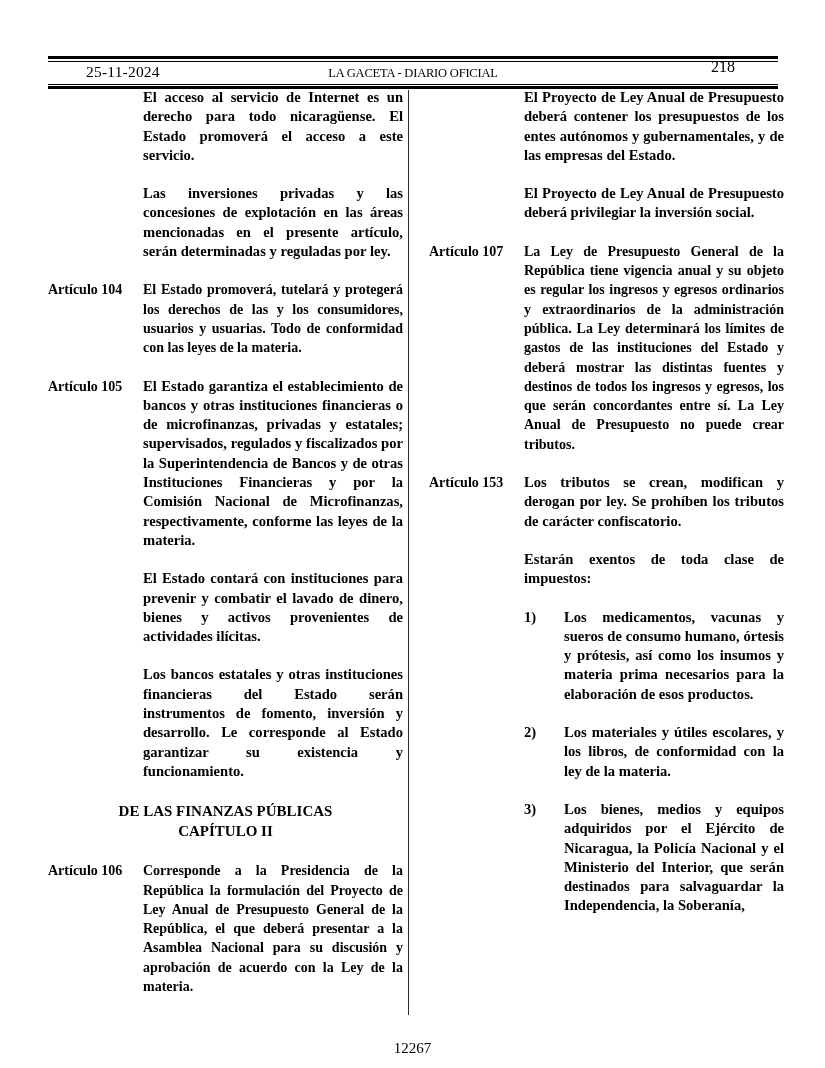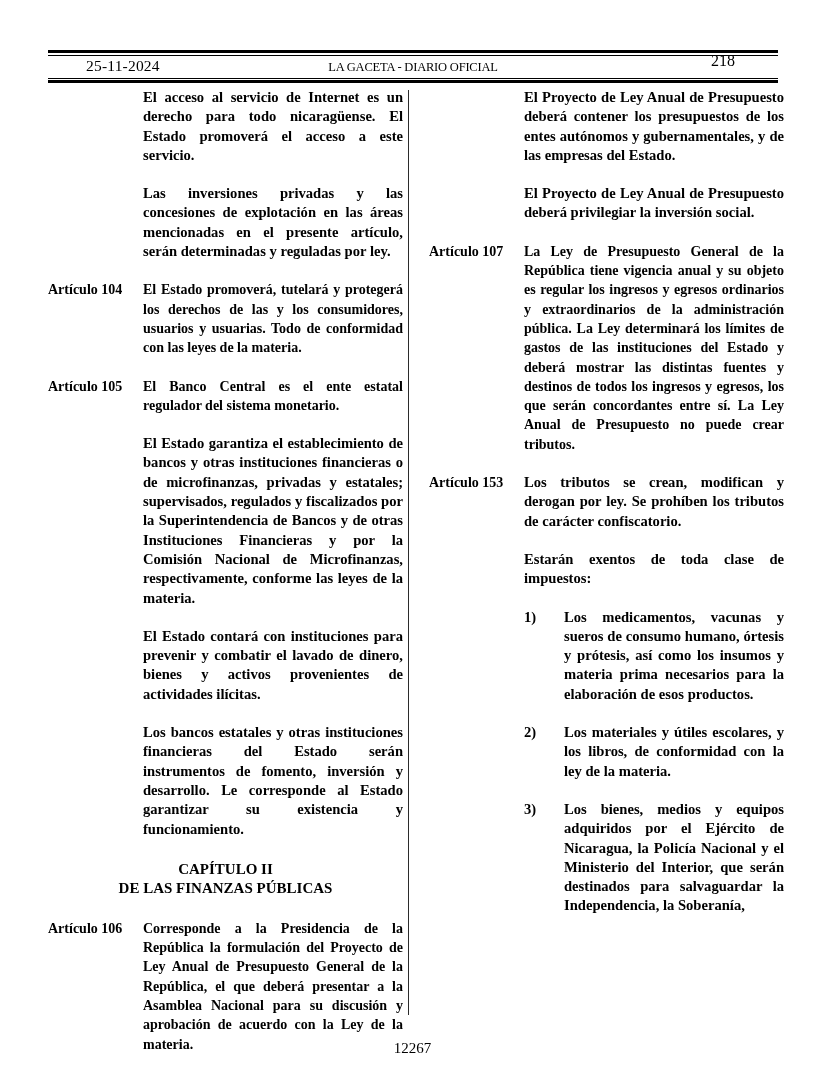--- a/index.html
+++ b/index.html
@@ -16,21 +16,21 @@
     background: #ffffff;
     font-family: "Liberation Serif", "DejaVu Serif", serif;
     color: #000000;
     overflow: hidden;
   }
 
   
   .masthead {
     position: absolute;
     left: 48px;
-    top: 50px;
+    top: 56px;
     width: 730px;
   }
   .rule-thick {
     height: 3px;
     background: #000;
     width: 100%;
   }
   .rule-thin {
     height: 1px;
     background: #000;
@@ -209,32 +209,31 @@
         <p class="para">Las inversiones privadas y las concesiones de explotación en las áreas mencionadas en el presente artículo, serán determinadas y reguladas por ley.</p>
       </div>
 
       <div class="article">
         <span class="art-label">Artículo 104</span>
         <p class="art-body">El Estado promoverá, tutelará y protegerá los derechos de las y los consumidores, usuarios y usuarias. Todo de conformidad con las leyes de la materia.</p>
       </div>
 
       <div class="article">
         <span class="art-label">Artículo 105</span>
-        <p class="art-body">El Banco Central es el ente estatal regulador del sistema monetario.</p>
       </div>
 
       <div class="indent-body">
         <p class="para">El Estado garantiza el establecimiento de bancos y otras instituciones financieras o de microfinanzas, privadas y estatales; supervisados, regulados y fiscalizados por la Superintendencia de Bancos y de otras Instituciones Financieras y por la Comisión Nacional de Microfinanzas, respectivamente, conforme las leyes de la materia.</p>
         <p class="para">El Estado contará con instituciones para prevenir y combatir el lavado de dinero, bienes y activos provenientes de actividades ilícitas.</p>
         <p class="para">Los bancos estatales y otras instituciones financieras del Estado serán instrumentos de fomento, inversión y desarrollo. Le corresponde al Estado garantizar su existencia y funcionamiento.</p>
       </div>
 
       <div class="chapter-head">
+        <div>DE LAS FINANZAS PÚBLICAS</div>
         <div>CAPÍTULO II</div>
-        <div>DE LAS FINANZAS PÚBLICAS</div>
       </div>
 
       <div class="article">
         <span class="art-label">Artículo 106</span>
         <p class="art-body">Corresponde a la Presidencia de la República la formulación del Proyecto de Ley Anual de Presupuesto General de la República, el que deberá presentar a la Asamblea Nacional para su discusión y aprobación de acuerdo con la Ley de la materia.</p>
       </div>
 
     </div>
 
     <div class="col col-right">

